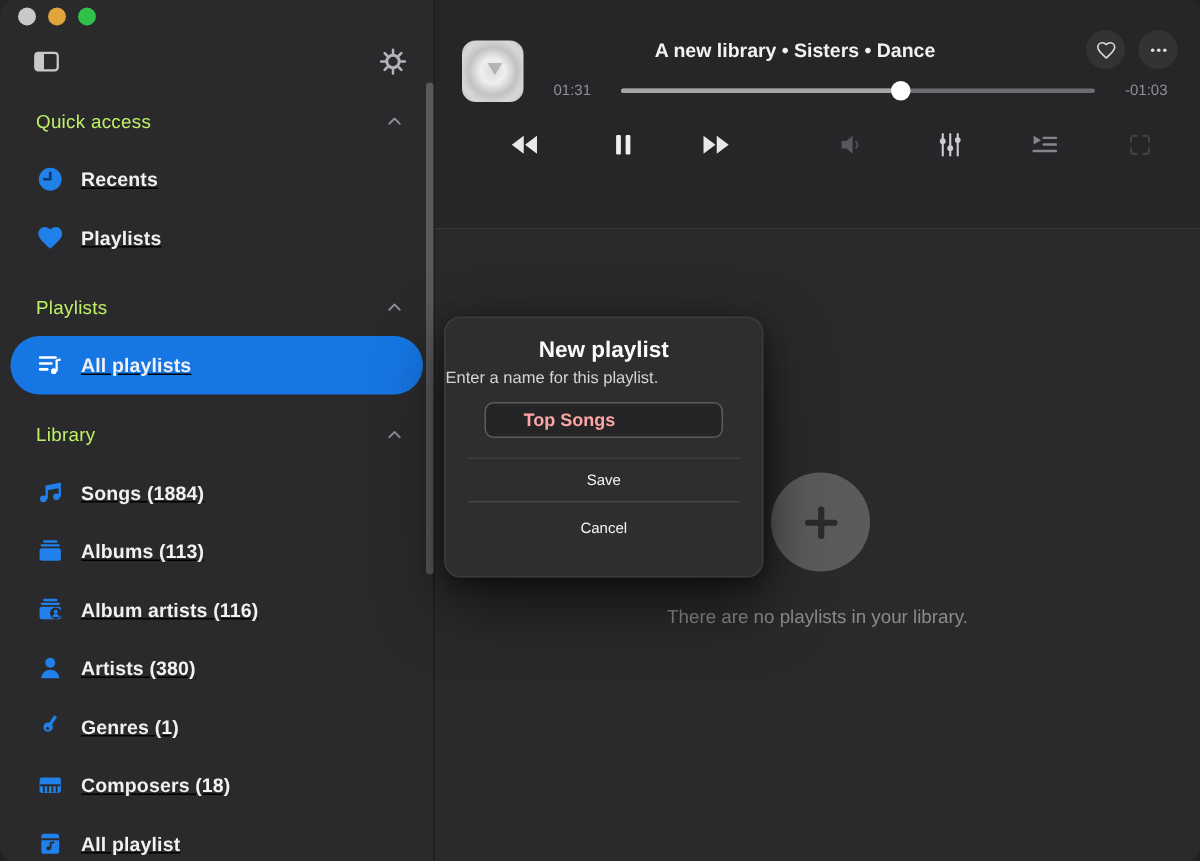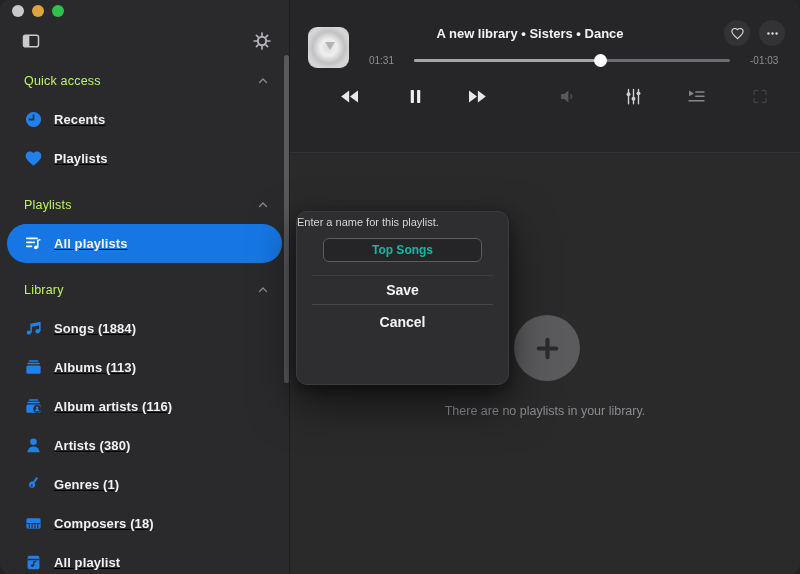--- a/index.html
+++ b/index.html
@@ -67,26 +67,26 @@
                   background:#5b5b5e; display:flex; align-items:center; justify-content:center; color:#2b2b2d; }
   .empty-text { position:absolute; left:0; right:0; top:250px; text-align:center; font-size:12.5px; color:#8b8b90; }
 
   
   .modal { position:absolute; left:6px; top:211px; width:213px; height:174px; border-radius:11px;
            background:#2e2e30; border:1px solid #3c3c3f; box-shadow:0 18px 45px rgba(0,0,0,.55), 0 4px 14px rgba(0,0,0,.4);
            z-index:10; }
   .modal-title { margin-top:13px; text-align:center; font-size:15px; font-weight:700; color:#fafafa; }
   .modal-subtitle { margin-top:4px; text-align:left; font-size:11px; color:#d4d4d6; }
   .modal-input { display:block; margin:10px auto 0; width:159px; height:24px; border-radius:6px;
-                 background:#252527; border:1px solid #5d5d60; color:#14b8a6; font-family:"Liberation Sans",sans-serif;
-                 font-size:12px; font-weight:700; padding:0 25px; outline:none;text-align:center; }
+                 background:#252527; border:1px solid #5d5d60; color:#fca5a5; font-family:"Liberation Sans",sans-serif;
+                 font-size:12px; font-weight:700; padding:0 25px; outline:none; }
   .modal-divider { height:1px; background:rgba(255,255,255,.12); margin:0 15px; }
   .modal-divider.faint { background:rgba(255,255,255,.07); margin-top:13px; }
   .modal-action { height:28px; display:flex; align-items:center; justify-content:center;
-                  font-size:14px; font-weight:700; color:#f4f4f5; cursor:pointer; background:none; border:none; width:100%;
+                  font-size:10px; font-weight:400; color:#f4f4f5; cursor:pointer; background:none; border:none; width:100%;
                   font-family:"Liberation Sans",sans-serif; }
   .modal-action.cancel { height:34px; }
 </style>
 </head>
 <body>
 
 <div class="app">
 
   <aside class="sidebar">
     <div class="traffic">
@@ -332,20 +332,21 @@
     <div class="content">
       <div class="empty-circle">
           <svg width="33" height="33" viewBox="0 0 32 32" xmlns="http://www.w3.org/2000/svg">
             <path d="M16 7.5v17M7.5 16h17" fill="none" stroke="currentColor" stroke-width="4" stroke-linecap="round"></path>
           </svg>
         </div>
       <div class="empty-text">There are no playlists in your library.</div>
     </div>
 
     <div class="modal">
+      <div class="modal-title">New playlist</div>
       <div class="modal-subtitle">Enter a name for this playlist.</div>
       <input class="modal-input" type="text" value="Top Songs" style="">
       <div class="modal-divider faint"></div>
       <button class="modal-action">Save</button>
       <div class="modal-divider"></div>
       <button class="modal-action cancel">Cancel</button>
     </div>
 
   </main>
 </div>

